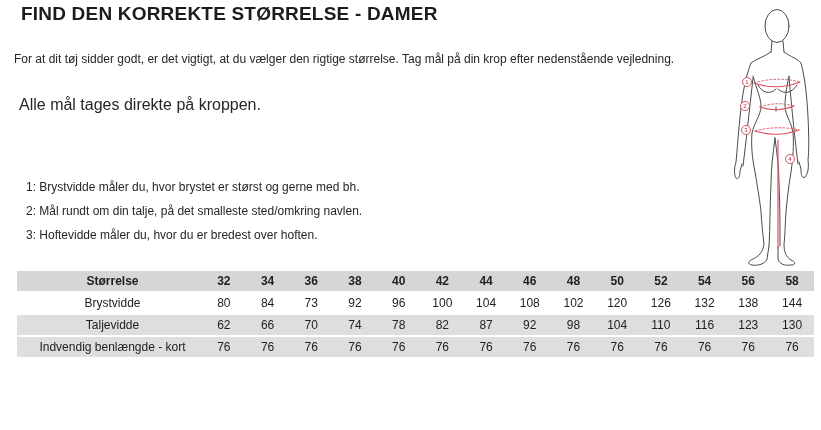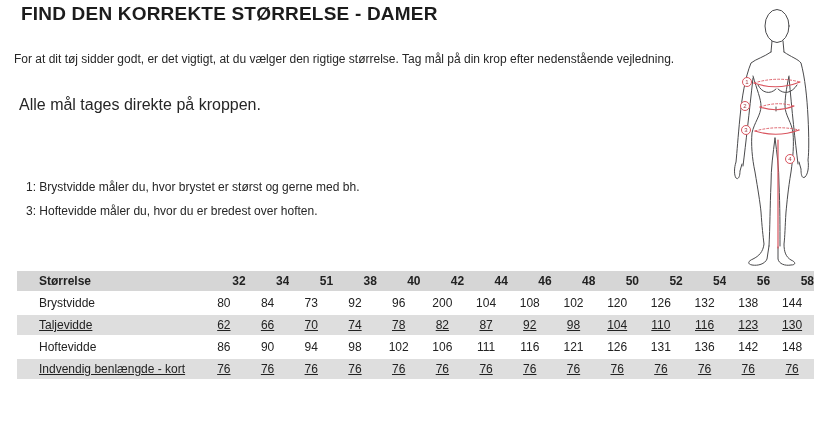--- a/index.html
+++ b/index.html
@@ -45,39 +45,40 @@
   .marker text{font-size:6px;fill:#a03a42;text-anchor:middle;font-family:"Liberation Sans","DejaVu Sans",sans-serif;}
   .size-table{
     position:absolute;left:17px;top:269px;width:797px;
     border-collapse:separate;border-spacing:0 2px;table-layout:fixed;
     font-size:12px;color:#222;
   }
   .size-table td{
     height:20px;padding:0;text-align:center;vertical-align:middle;
     overflow:hidden;white-space:nowrap;
   }
-  .size-table td.label{width:185px;text-align:left;padding-left:22px;}
-  .size-table thead td{background:var(--header_shade);font-weight:bold;text-align:right;}
-  .size-table tbody tr.shaded td{background:var(--row_shade);text-decoration:underline;}
+  .size-table td.label{width:185px;text-align:center;padding-left:6px;}
+  .size-table thead td{background:var(--header_shade);font-weight:bold;}
+  .size-table tbody tr.shaded td{background:var(--row_shade);}
 </style>
 </head>
 <body>
 
 <div class="page">
 
   <h1 class="title">FIND DEN KORREKTE STØRRELSE - DAMER</h1>
 
   <div class="intro">
     <div>For at dit tøj sidder godt, er det vigtigt, at du vælger den rigtige størrelse. Tag mål på din krop efter nedenstående vejledning.</div>
   </div>
 
   <div class="note">Alle mål tages direkte på kroppen.</div>
 
   <div class="instructions">
       <div class="instruction">1: Brystvidde måler du, hvor brystet er størst og gerne med bh.</div>
+      <div class="instruction">2: Mål rundt om din talje, på det smalleste sted/omkring navlen.</div>
       <div class="instruction">3: Hoftevidde måler du, hvor du er bredest over hoften.</div>
     </div>
 
   <svg class="figure" width="100" height="266" viewBox="0 0 100 266" aria-hidden="true">
     <g>
       <ellipse class="o" cx="59" cy="24" rx="12" ry="16.5"></ellipse>
       <path class="o" d="M54 39 L53 50 M65 39 L66 50"></path>
       <path class="o" d="M53 50 C46 55 38 57 33 61 C27 76 24 95 22 115 C20 135 19 150 18 160 C16 166 16 173 18 176 C20 178 22 175 22 169 L24 162"></path>
       <path class="o" d="M25 164 C28 140 31 112 35 76"></path>
       <path class="o" d="M66 50 C73 55 80 57 83 61 C87 76 89 95 90 115 C91 135 91 150 90 158 C91 165 90 172 87 175 C84 177 83 173 83 167 L81 160"></path>
@@ -114,21 +115,21 @@
       <text x="72" y="159.3">4</text>
     </g>
   </svg>
 
   <table class="size-table">
     <thead>
       <tr>
           <td class="label">Størrelse</td>
           <td>32</td>
           <td>34</td>
-          <td>51</td>
+          <td>36</td>
           <td>38</td>
           <td>40</td>
           <td>42</td>
           <td>44</td>
           <td>46</td>
           <td>48</td>
           <td>50</td>
           <td>52</td>
           <td>54</td>
           <td>56</td>
@@ -136,21 +137,21 @@
         </tr>
     </thead>
     <tbody>
         <tr>
           <td class="label">Brystvidde</td>
           <td>80</td>
           <td>84</td>
           <td>73</td>
           <td>92</td>
           <td>96</td>
-          <td>200</td>
+          <td>100</td>
           <td>104</td>
           <td>108</td>
           <td>102</td>
           <td>120</td>
           <td>126</td>
           <td>132</td>
           <td>138</td>
           <td>144</td>
         </tr>
         <tr class="shaded">
@@ -163,37 +164,20 @@
           <td>82</td>
           <td>87</td>
           <td>92</td>
           <td>98</td>
           <td>104</td>
           <td>110</td>
           <td>116</td>
           <td>123</td>
           <td>130</td>
         </tr>
-        <tr>
-          <td class="label">Hoftevidde</td>
-          <td>86</td>
-          <td>90</td>
-          <td>94</td>
-          <td>98</td>
-          <td>102</td>
-          <td>106</td>
-          <td>111</td>
-          <td>116</td>
-          <td>121</td>
-          <td>126</td>
-          <td>131</td>
-          <td>136</td>
-          <td>142</td>
-          <td>148</td>
-        </tr>
         <tr class="shaded">
           <td class="label">Indvendig benlængde - kort</td>
           <td>76</td>
           <td>76</td>
           <td>76</td>
           <td>76</td>
           <td>76</td>
           <td>76</td>
           <td>76</td>
           <td>76</td>

